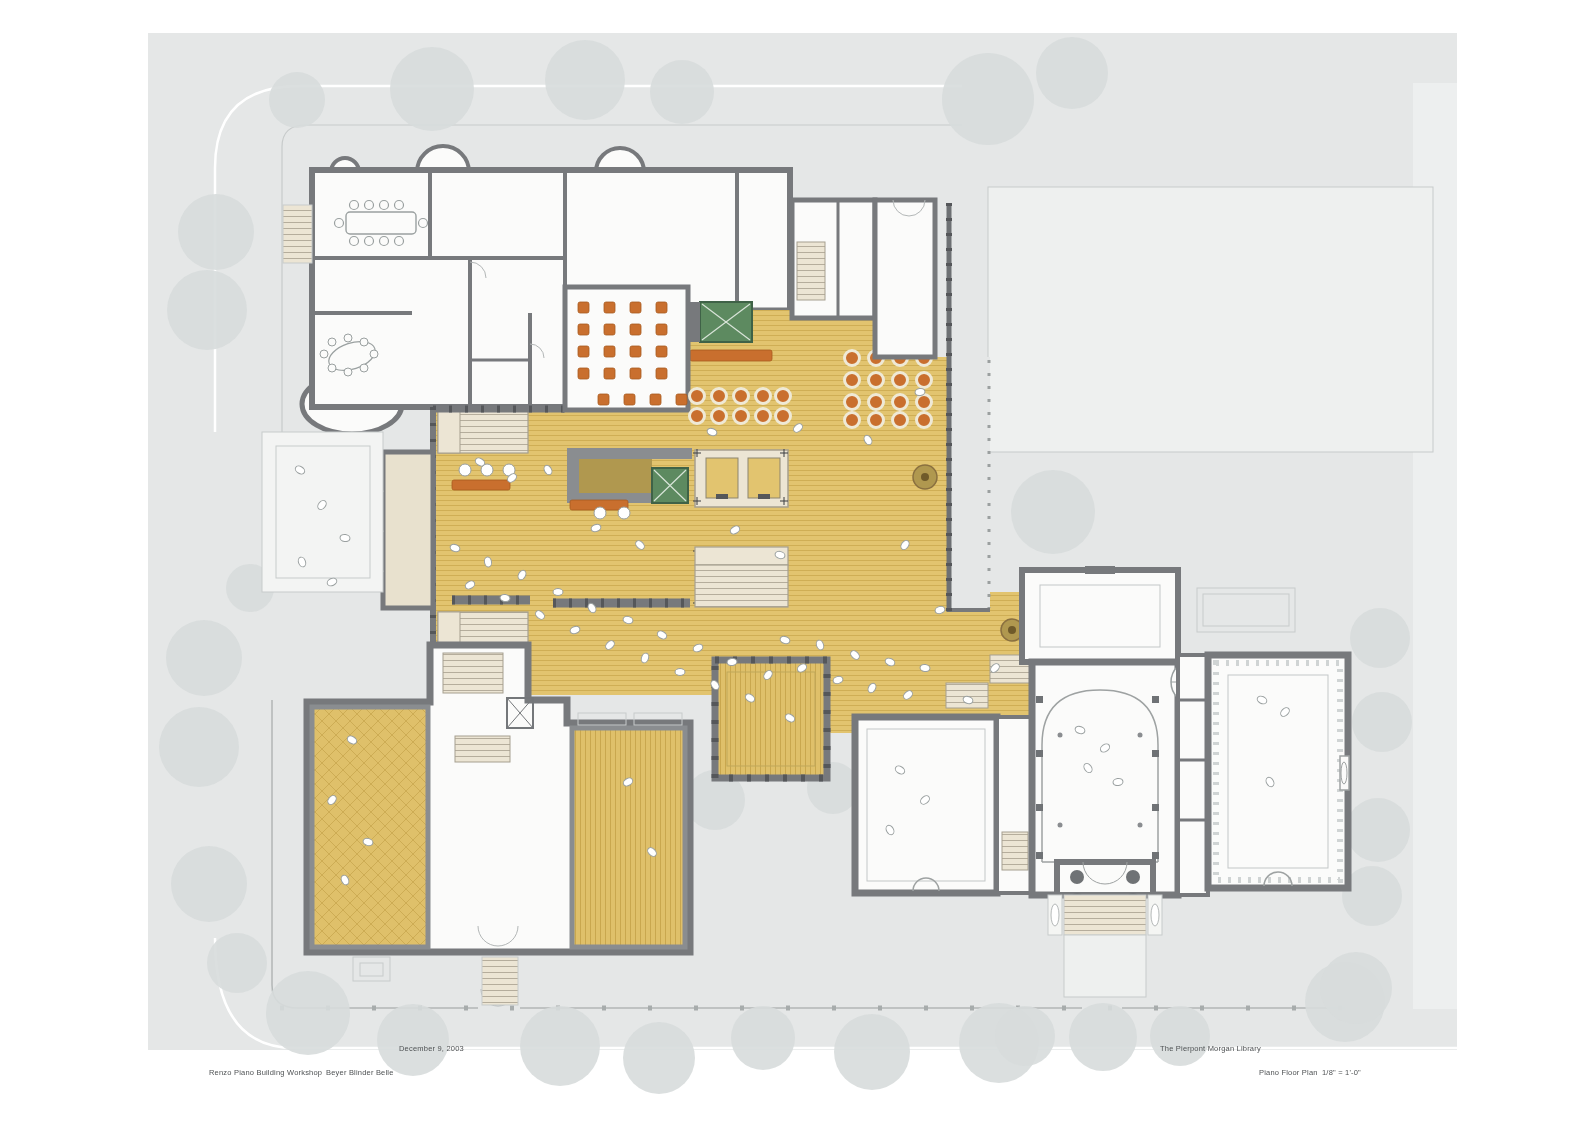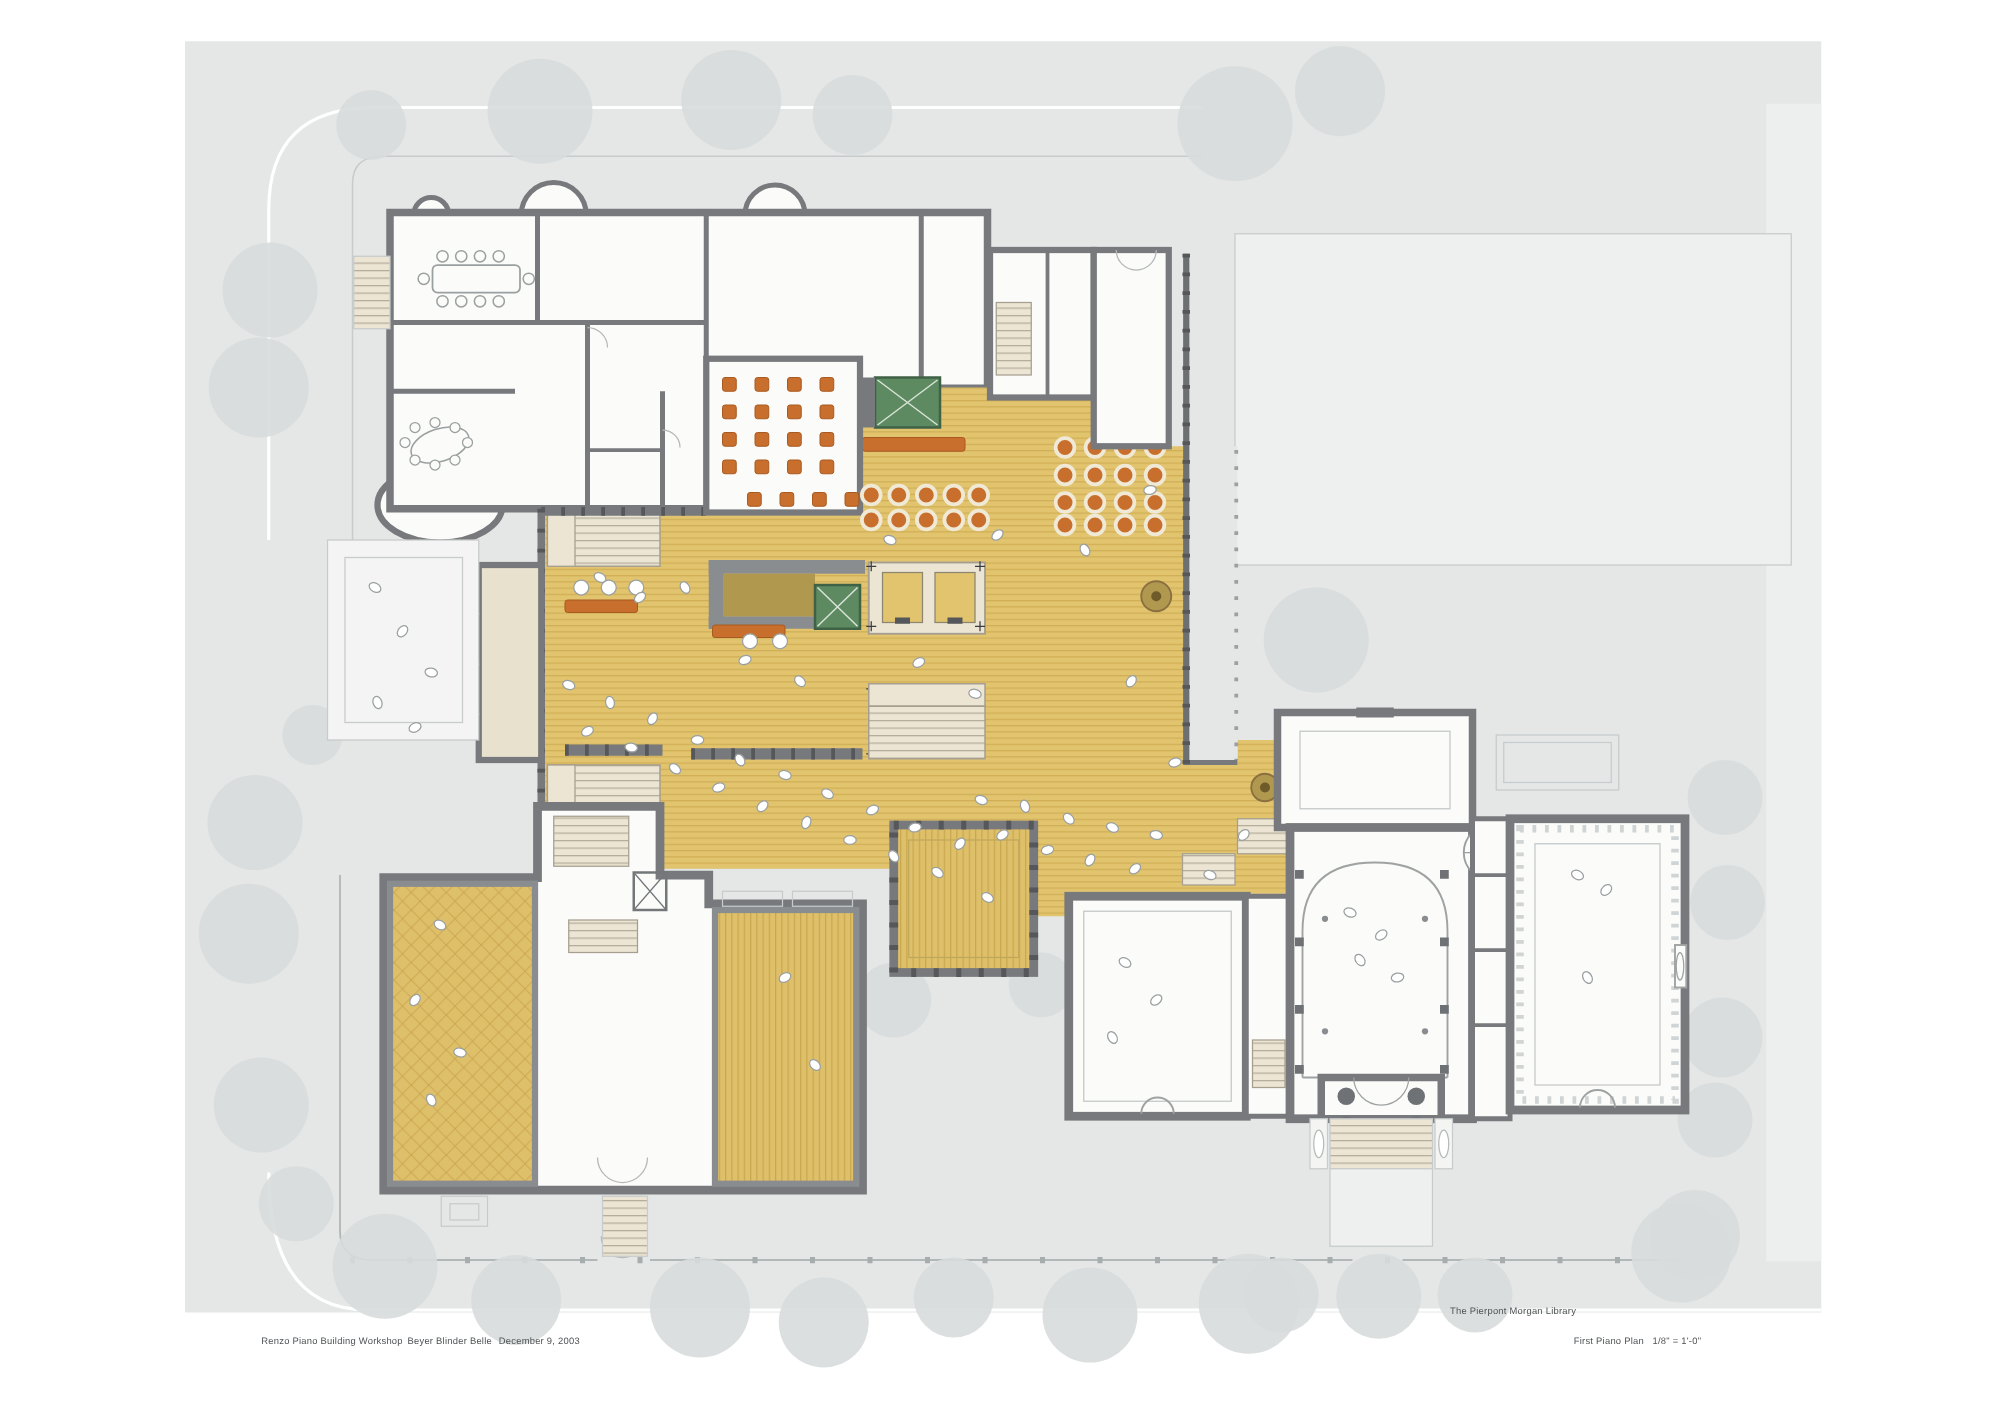--- a/index.html
+++ b/index.html
@@ -375,18 +375,18 @@
         <ellipse cx="345" cy="880" rx="5" ry="3.5" transform="rotate(65 345 880)" fill="#ffffff" stroke="#9aa0a0" stroke-width="1"></ellipse>
         <ellipse cx="628" cy="782" rx="5" ry="3.5" transform="rotate(-30 628 782)" fill="#ffffff" stroke="#9aa0a0" stroke-width="1"></ellipse>
         <ellipse cx="652" cy="852" rx="5" ry="3.5" transform="rotate(45 652 852)" fill="#ffffff" stroke="#9aa0a0" stroke-width="1"></ellipse>
         <ellipse cx="790" cy="718" rx="5" ry="3.5" transform="rotate(30 790 718)" fill="#ffffff" stroke="#9aa0a0" stroke-width="1"></ellipse>
       </g>
     </svg>
 
   <div class="footer">
     <span class="footer-label" style="left:209px;top:1068px">Renzo Piano Building Workshop</span>
     <span class="footer-label" style="left:326px;top:1068px">Beyer Blinder Belle</span>
-    <span class="footer-label" style="left:399px;top:1068px">December 9, 2003</span>
+    <span class="footer-label" style="left:399px;top:1044px">December 9, 2003</span>
     <span class="footer-label" style="left:1160px;top:1044px">The Pierpont Morgan Library</span>
-    <span class="footer-label" style="left:1259px;top:1068px">First Piano Plan</span>
+    <span class="footer-label" style="left:1259px;top:1068px">Piano Floor Plan</span>
     <span class="footer-label" style="left:1322px;top:1068px">1/8" = 1'-0"</span>
   </div>
 </div>
 
 </body></html>

